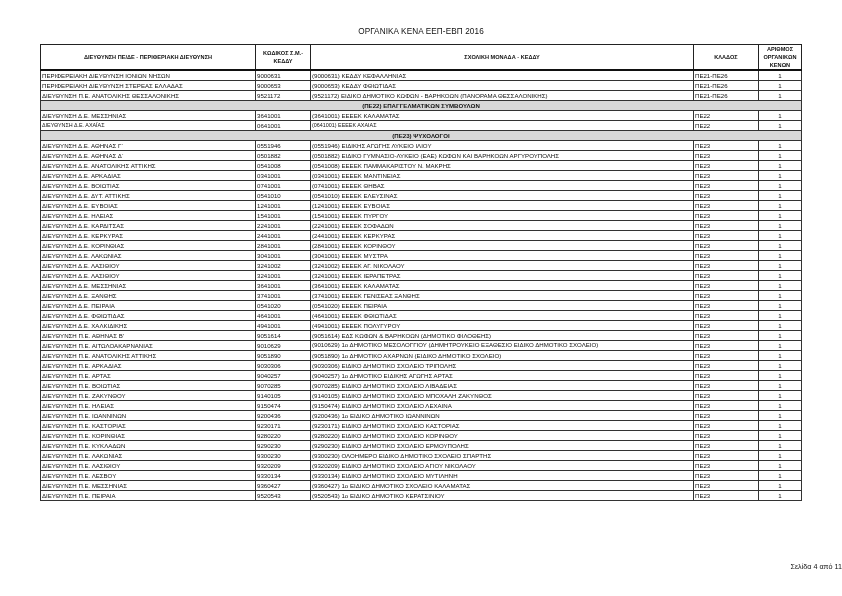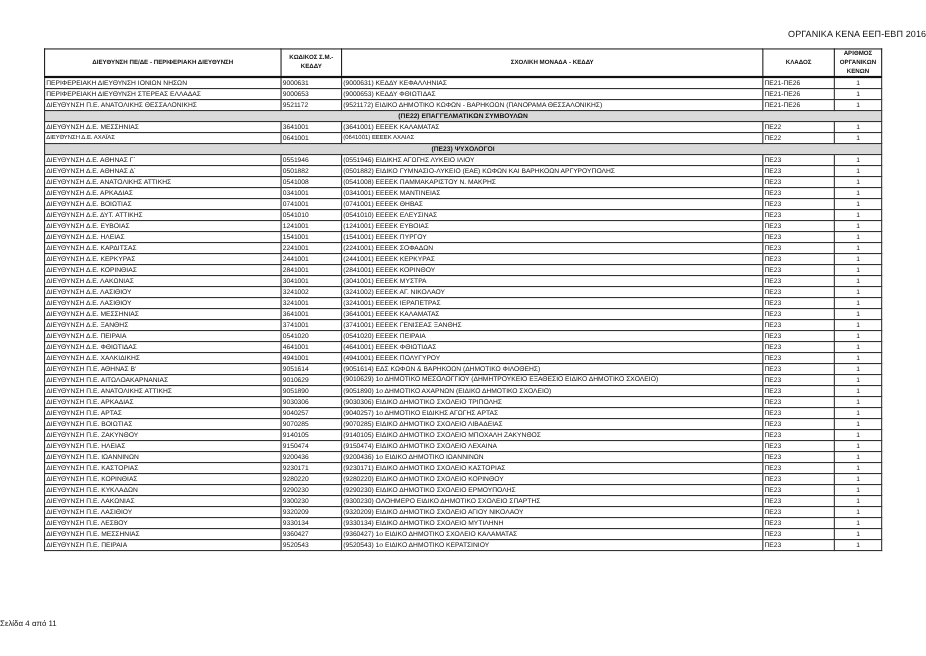--- a/index.html
+++ b/index.html
@@ -1,33 +1,33 @@
 <!DOCTYPE html>
 <html><head>
 <meta charset="utf-8">
 <style>
   html, body { margin: 0; padding: 0; background: #ffffff; }
   body { width: 842px; height: 596px; position: relative; overflow: hidden;
          font-family: "Liberation Sans", "DejaVu Sans", sans-serif; color: #111; }
-  .page-title { position: absolute; top: 27px; left: 0; width: 842px; text-align: right;
+  .page-title { position: absolute; top: 27px; left: 0; width: 842px; text-align: center;
                 font-size: 8.2px; letter-spacing: 0.1px; }
   table { position: absolute; left: 40px; top: 44px; width: 761px; border-collapse: collapse;
           table-layout: fixed; font-size: 6.1px; }
   col.c1 { width: 215px; } col.c2 { width: 55px; } col.c3 { width: 383px; }
   col.c4 { width: 65px; } col.c5 { width: 43px; }
   th { font-weight: bold; font-size: 5.6px; text-align: center; border: 1px solid #222;
        padding: 0 2px; height: 22px; line-height: 8px; }
   thead tr { border-bottom: 2px solid #111; }
   td { border: 1px solid #333; padding: 0 1px; height: 9px; line-height: 9px;
        white-space: nowrap; overflow: hidden; vertical-align: top; }
   td.wrap { white-space: normal; line-height: 8.5px; }
   td.num { text-align: center; }
   tr.section td { background: #d9d9d9; font-weight: bold; text-align: center; }
   tr.small td.c1, tr.small td.c3 { font-size: 5.4px; }
-  .footer { position: absolute; top: 562px; left: 0; width: 842px; text-align: left; font-size: 7.2px; }
+  .footer { position: absolute; top: 562px; left: 0; width: 842px; text-align: right; font-size: 7.2px; }
 </style>
 </head>
 <body>
 
 <div class="page-title">ΟΡΓΑΝΙΚΑ ΚΕΝΑ ΕΕΠ-ΕΒΠ 2016</div>
 
 <table>
   <colgroup>
       <col class="c1">
       <col class="c2">

